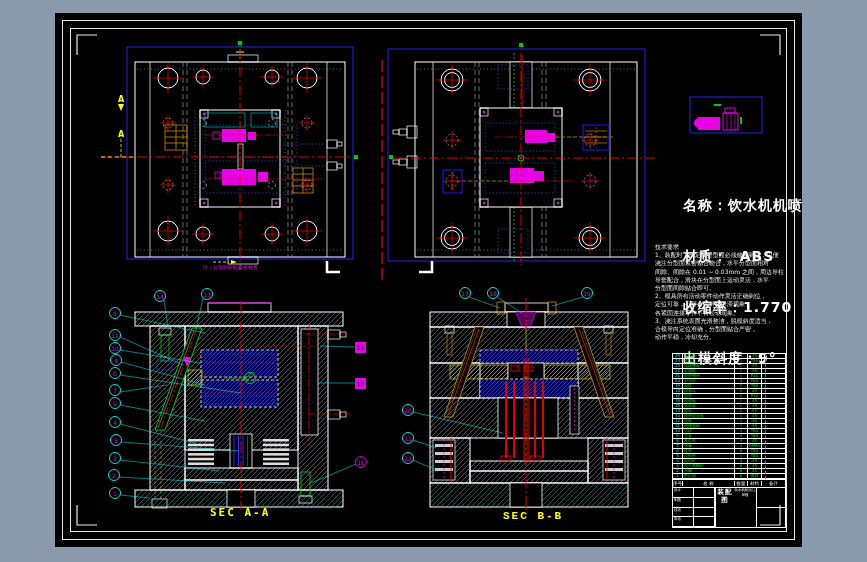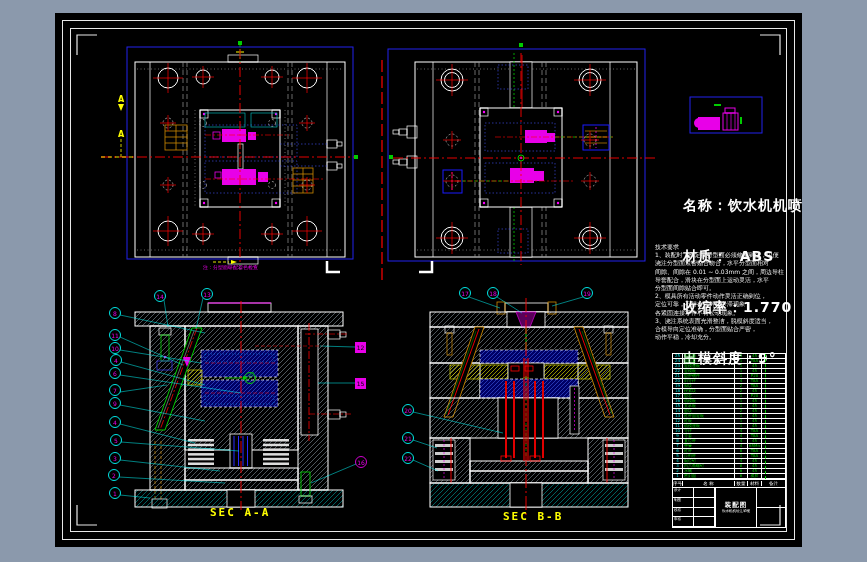--- a/index.html
+++ b/index.html
@@ -7,21 +7,21 @@
        font-family:"DejaVu Sans",sans-serif;}
   .sheet{position:absolute;left:55px;top:13px;width:747px;height:534px;background:#000;}
   .cad{position:absolute;left:0;top:0;}
   .ov{position:absolute;}
   .part-info{left:628px;top:150px;color:#ffffff;font-size:14px;line-height:17px;
              font-weight:bold;letter-spacing:1px;white-space:pre;}
   .tech-notes{left:600px;top:230px;color:#eeeeee;font-size:6px;line-height:8.2px;
               width:140px;white-space:nowrap;overflow:hidden;}
   .sec-label{color:#ffff00;font-size:11px;font-family:"DejaVu Sans Mono",monospace;
              letter-spacing:2px;font-weight:bold;}
-  .sec-aa{left:155px;top:493px;} .sec-bb{left:448px;top:497px;}
+  .sec-aa{left:155px;top:493px;} .sec-bb{left:448px;top:497px;font-family:Liberation Mono, monospace;}
   .v1note{left:148px;top:252px;color:#ff00ff;font-size:5px;line-height:5px;}
   
   .bom{left:617px;top:340px;width:114px;color:#00cc00;}
   .bom-rows{border:1px solid #fff;border-bottom:none;position:relative;}
   .bom-row{display:flex;height:5px;border-bottom:1px solid #fff;box-sizing:border-box;overflow:hidden;}
   .bom-row span{display:block;font-size:4px;line-height:4px;overflow:hidden;white-space:nowrap;}
   .c-no{width:10px;color:#00e5e5;text-align:center;border-right:1px solid #fff;box-sizing:border-box;}
   .c-name{width:52px;padding-left:1px;border-right:1px solid #fff;box-sizing:border-box;}
   .c-qty{width:13px;text-align:center;border-right:1px solid #fff;box-sizing:border-box;}
   .c-mat{width:14px;text-align:center;border-right:1px solid #fff;box-sizing:border-box;}
@@ -33,21 +33,21 @@
   .h-no{width:10px;border-right:1px solid #fff;}
   .h-name{width:52px;border-right:1px solid #fff;}
   .h-qty{width:13px;border-right:1px solid #fff;}
   .h-mat{width:14px;border-right:1px solid #fff;}
   .h-rem{flex:1;}
   .tb{border:1px solid #fff;height:39px;display:flex;box-sizing:content-box;}
   .tb-left{width:42px;display:grid;grid-template-columns:1fr 1fr;grid-auto-rows:1fr;}
   .tb-left div{border-right:1px solid #fff;border-bottom:1px solid #fff;color:#fff;
                font-size:3.5px;line-height:4px;overflow:hidden;padding-left:1px;}
   .tb-mid{width:40px;background:#000;border-left:1px solid #fff;border-right:1px solid #fff;
-          color:#fff;text-align:center;display:flex;flex-direction:column;justify-content:center;overflow:hidden;}
+          color:#fff;text-align:center;display:flex;flex-direction:row;justify-content:center;overflow:hidden;}
   .tb-title{font-size:6.5px;font-weight:bold;line-height:8px;letter-spacing:1px;}
   .tb-name{font-size:3.5px;line-height:5px;}
   .tb-right{flex:1;display:flex;flex-direction:column;}
   .tb-right div{flex:1;border-bottom:1px solid #fff;}
   .tb-right div:last-child{border-bottom:none;}
 </style>
 </head>
 <body>
 
 <div class="app">

